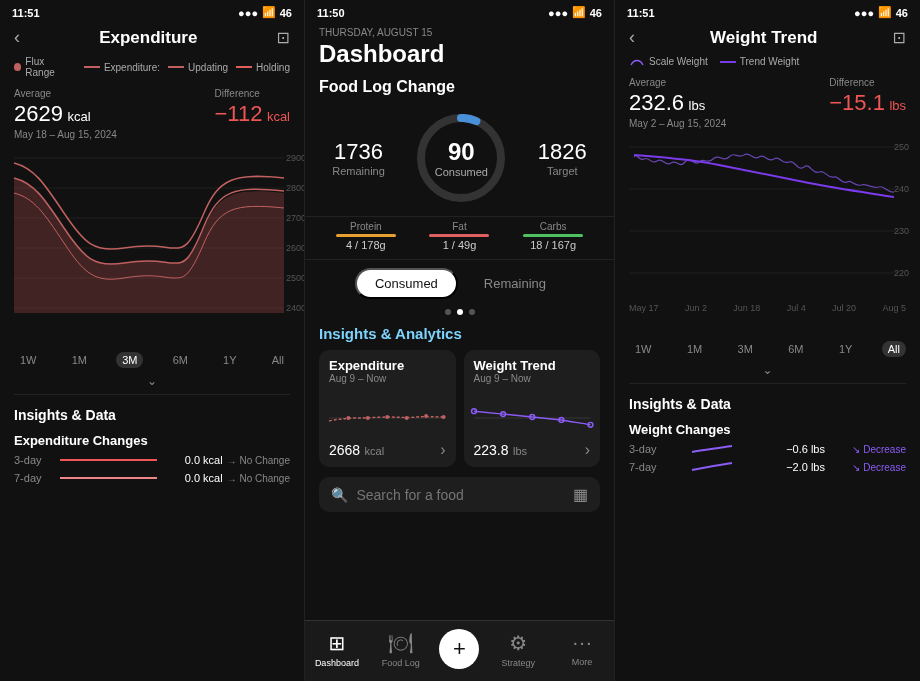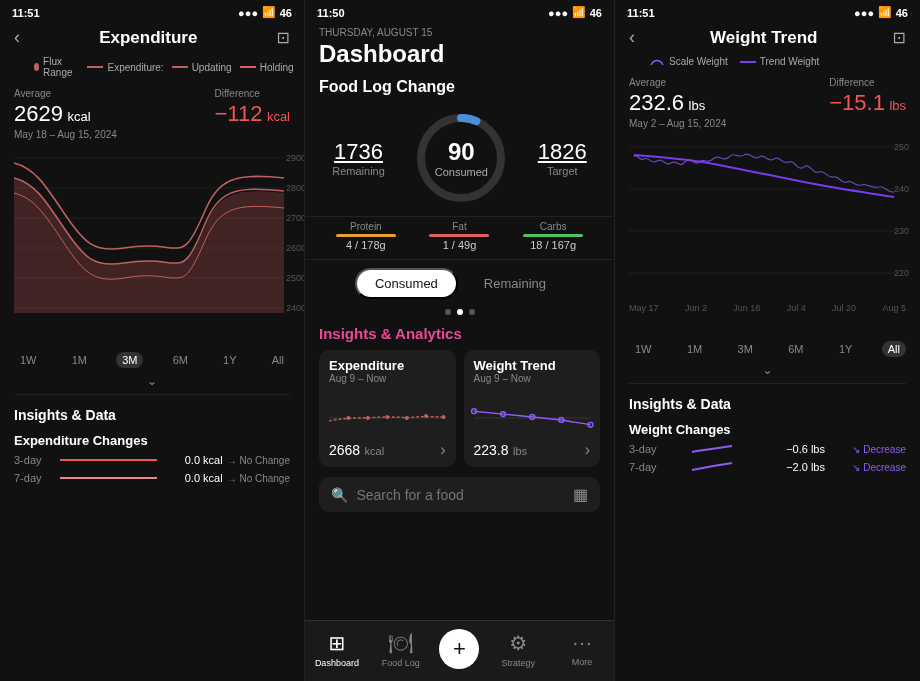--- a/index.html
+++ b/index.html
@@ -76,21 +76,20 @@
     }
 
     
     .legend-row {
       display: flex;
       gap: 12px;
       padding: 2px 14px 6px;
       font-size: 10px;
       color: #aaa;
       align-items: center;
-      margin-left: 20px;
     }
     .legend-item {
       display: flex;
       align-items: center;
       gap: 4px;
     }
     .legend-dot {
       width: 8px;
       height: 8px;
       border-radius: 50%;
@@ -239,21 +238,20 @@
       align-items: center;
       padding: 4px 14px 8px;
     }
     .donut-stat {
       text-align: center;
     }
     .donut-stat-value {
       font-size: 22px;
       font-weight: 300;
       color: #fff;
-      text-decoration: underline;
     }
     .donut-stat-label {
       font-size: 11px;
       color: #888;
     }
     .donut-wrapper {
       position: relative;
       width: 100px;
       height: 100px;
     }
@@ -341,21 +339,21 @@
       background: #fff;
     }
 
     
     .analytics-section {
       padding: 4px 14px 6px;
     }
     .analytics-title {
       font-size: 15px;
       font-weight: 700;
-      color: #ec4899;
+      color: #7dd3fc;
       margin-bottom: 8px;
     }
     .analytics-cards {
       display: flex;
       gap: 8px;
     }
     .analytics-card {
       flex: 1;
       background: #1e1e1e;
       border-radius: 10px;

